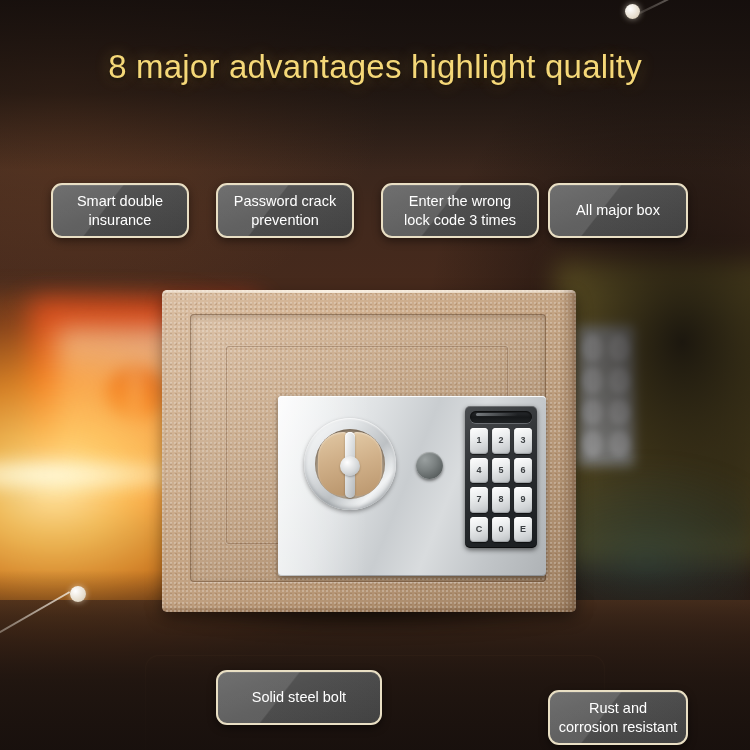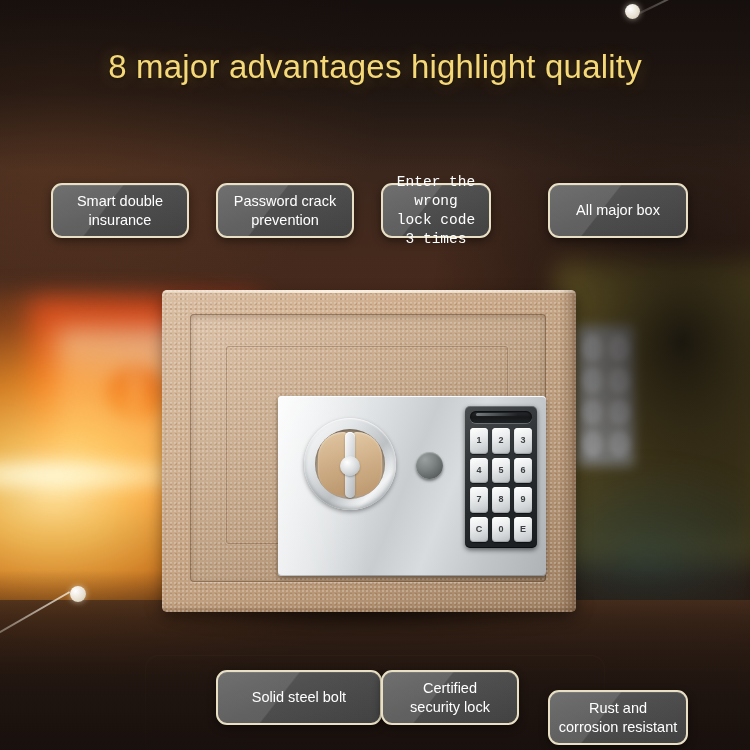--- a/index.html
+++ b/index.html
@@ -441,21 +441,21 @@
   <div class="title">8 major advantages highlight quality</div>
 
   <div class="badge" style="left:51px; top:183px; width:138px; height:55px;">
     <span>Smart double
 insurance</span>
   </div>
   <div class="badge" style="left:216px; top:183px; width:138px; height:55px;">
     <span>Password crack
 prevention</span>
   </div>
-  <div class="badge" style="left:381px; top:183px; width:110px; height:55px;font-family:Liberation Mono, monospace;">
+  <div class="badge" style="left:381px; top:183px; width:158px; height:55px;">
     <span>Enter the wrong
 lock code 3 times</span>
   </div>
   <div class="badge" style="left:548px; top:183px; width:140px; height:55px;">
     <span>All major box</span>
   </div>
 
   <div class="safe-shadow"></div>
 
   <div class="safe">
@@ -501,22 +501,18 @@
 
           </div>
         </div>
       </div>
     </div>
   </div>
 
   <div class="badge" style="left:216px; top:670px; width:166px; height:55px;">
     <span>Solid steel bolt</span>
   </div>
-  <div class="badge" style="left:381px; top:670px; width:138px; height:55px;">
-    <span>Certified
-security lock</span>
-  </div>
   <div class="badge" style="left:548px; top:690px; width:140px; height:55px;">
     <span>Rust and
 corrosion resistant</span>
   </div>
 
 </div>
 
 </body></html>

